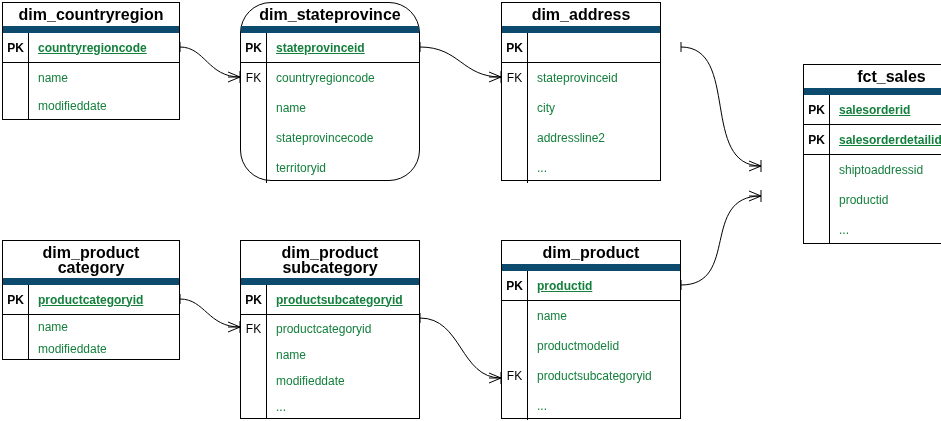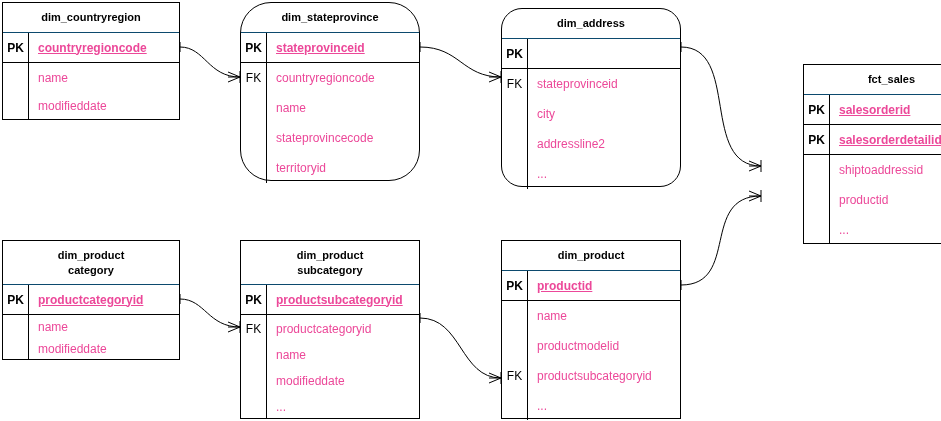--- a/index.html
+++ b/index.html
@@ -27,29 +27,29 @@
     position: absolute;
     box-sizing: border-box;
     border: 1px solid #000000;
     background: #ffffff;
   }
   .entity-title {
     box-sizing: border-box;
     width: 100%;
     text-align: center;
     font-weight: bold;
-    font-size: 11px;
+    font-size: 16px;
     color: #000000;
     line-height: 15px;
     padding: 0 2px;
     display: flex;
     flex-direction: column;
     align-items: center;
     justify-content: center;
-    border-bottom: 1px solid #0c4a6e;
+    border-bottom: 7px solid #0c4a6e;
   }
   .attr-row {
     position: relative;
     box-sizing: border-box;
     display: flex;
     align-items: center;
     width: 100%;
   }
   .attr-row.divider {
     border-bottom: 1px solid #000000;
@@ -66,21 +66,21 @@
     color: #000000;
     border-right: 1px solid #000000;
   }
   .key-cell.pk { font-weight: bold; }
   .key-cell.blank { border-right: 1px solid #000000; }
   .name-cell {
     box-sizing: border-box;
     flex: 1 1 auto;
     padding-left: 9px;
     font-size: 12px;
-    color: #ec4899;
+    color: #15803d;
     white-space: nowrap;
   }
   .name-cell.pk {
     font-weight: bold;
     text-decoration: underline;
   }
   
   .body-block {
     position: relative;
   }
@@ -192,21 +192,21 @@
         <div class="attr-row" style="height: 30px;">
           <div class="key-cell blank"></div>
           <div class="name-cell">stateprovincecode</div>
         </div>
         <div class="attr-row" style="height: 30px;">
           <div class="key-cell blank"></div>
           <div class="name-cell">territoryid</div>
         </div>
       </div>
     </div>
-    <div class="entity" style="left: 501px; top: 8px; width: 180px; height: 179px; border-radius: 21px;">
+    <div class="entity" style="left: 501px; top: 2px; width: 160px; height: 179px;">
       <div class="entity-title" style="height: 30px;">
         <span>dim_address</span>
       </div>
       <div class="body-block">
         <div class="attr-row divider" style="height: 30px;">
           <div class="key-cell pk">PK</div>
         </div>
         <div class="attr-row" style="height: 30px;">
           <div class="key-cell fk">FK</div>
           <div class="name-cell">stateprovinceid</div>

